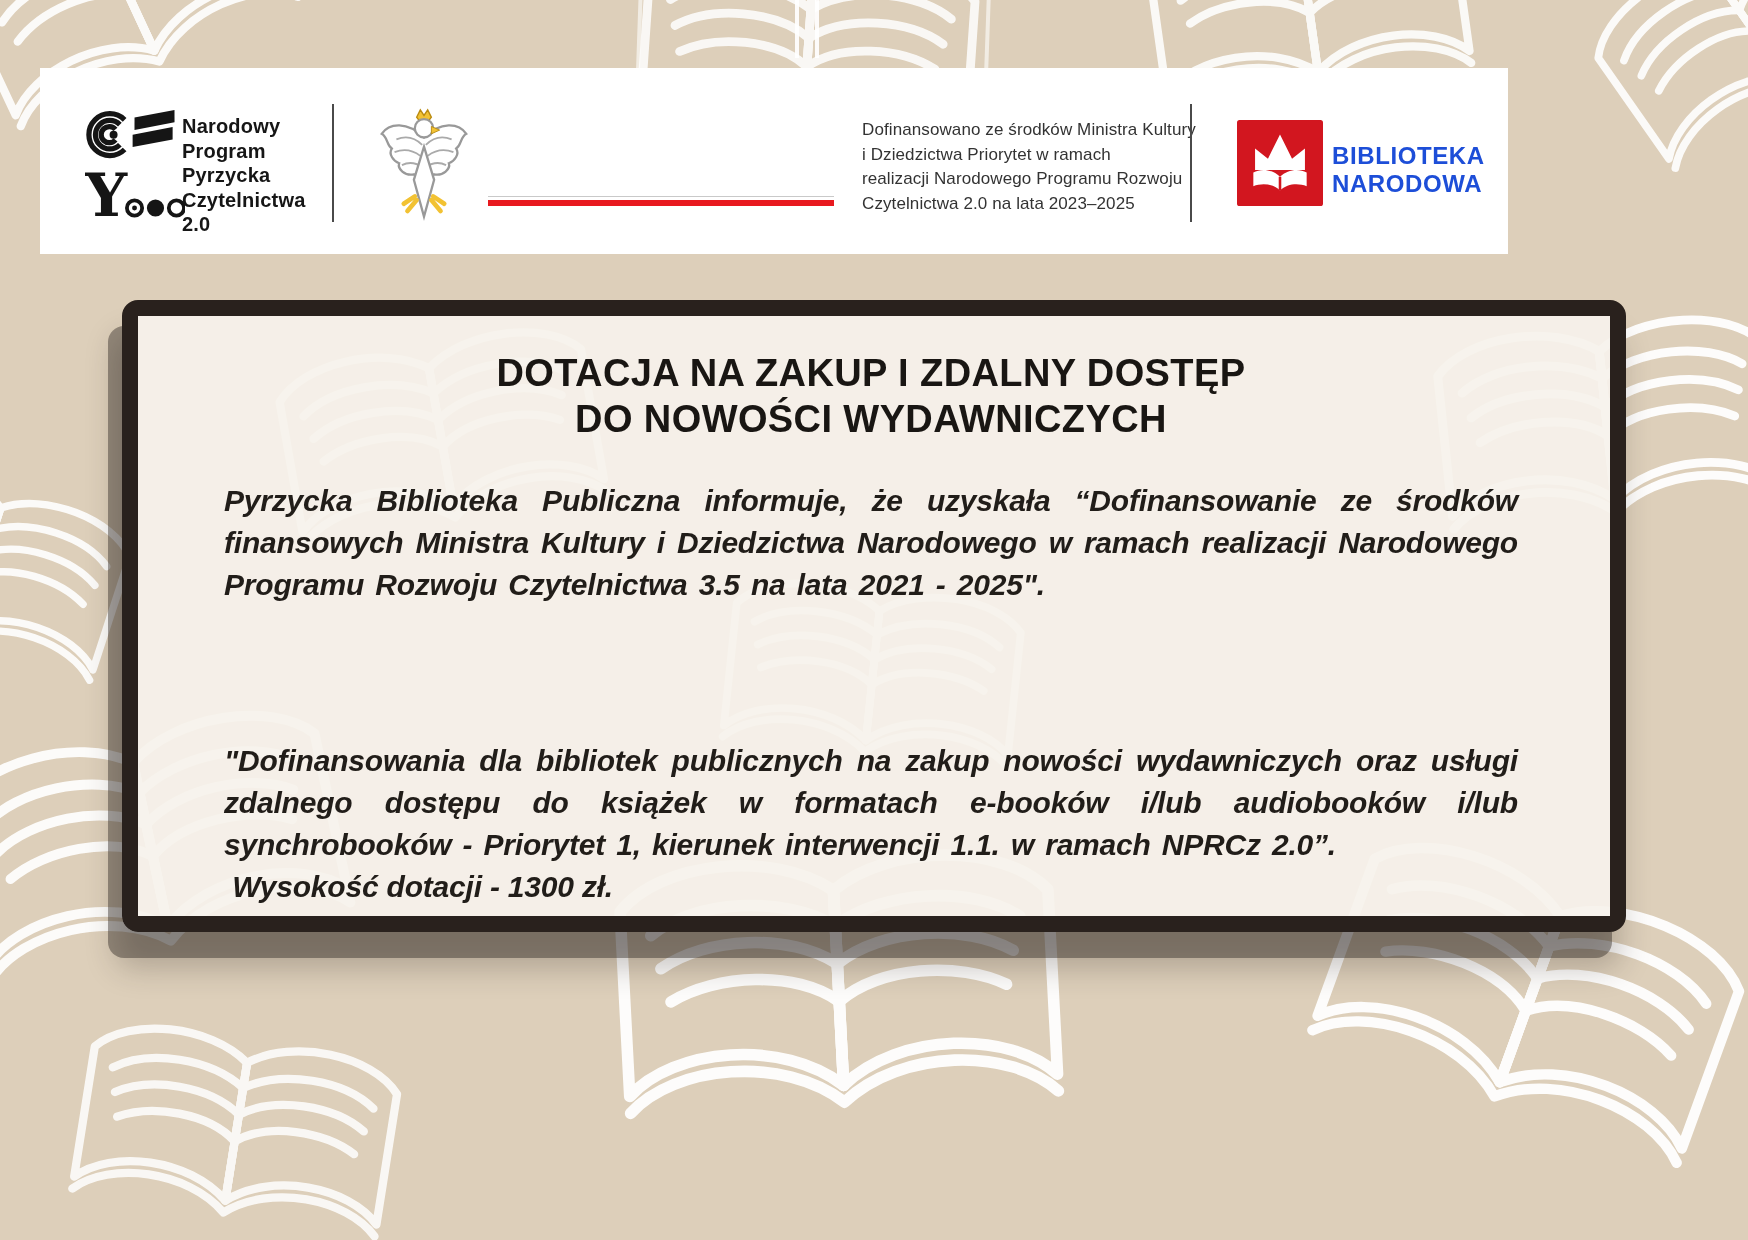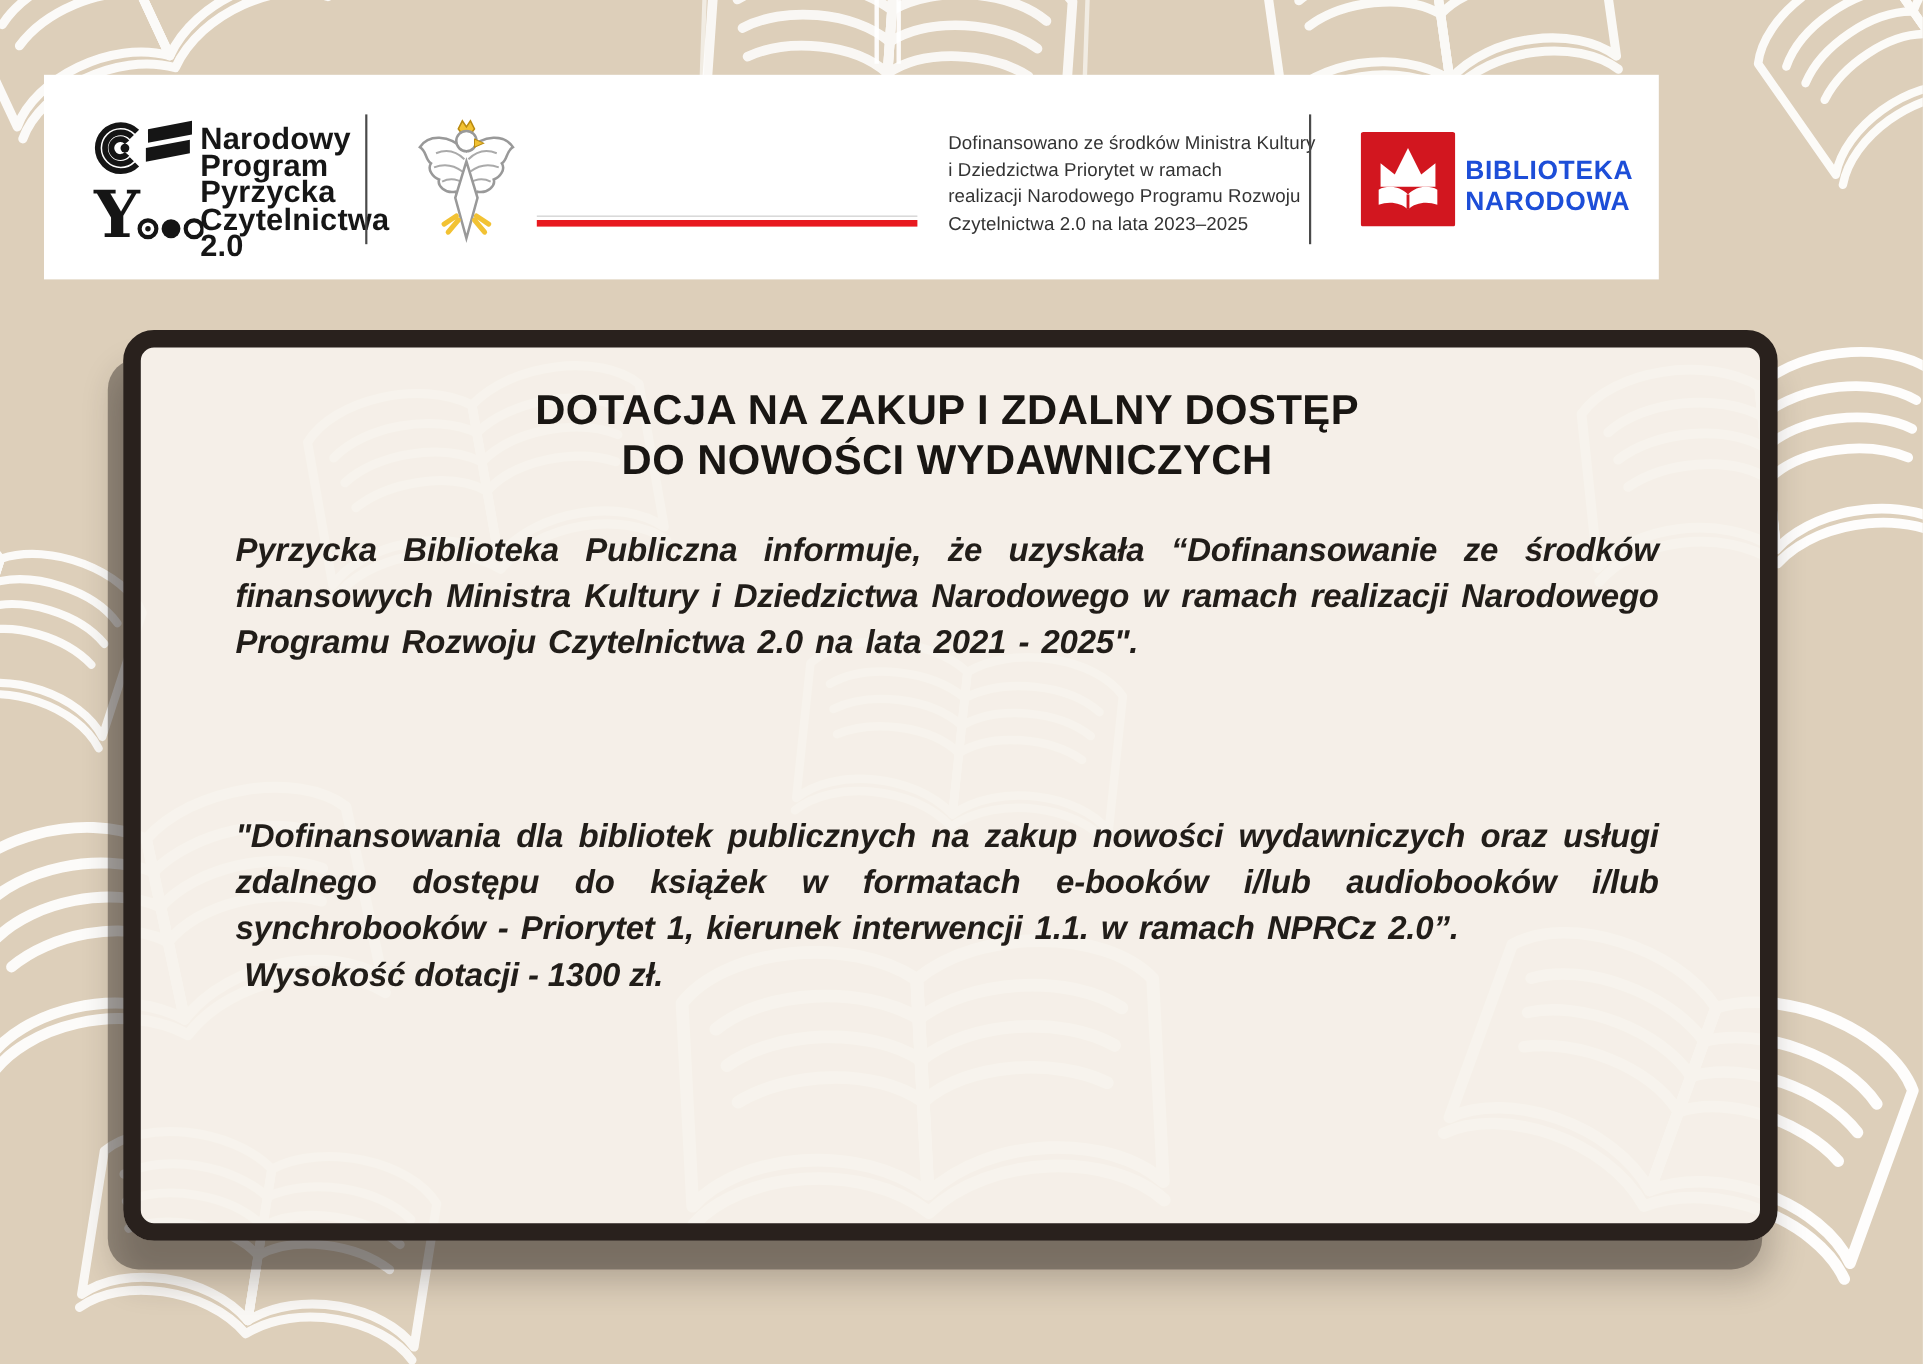--- a/index.html
+++ b/index.html
@@ -23,21 +23,21 @@
   .header{
     position:absolute;left:40px;top:68px;width:1468px;height:186px;
     background:#ffffff;
   }
   .header .vdiv{
     position:absolute;top:36px;width:2px;height:118px;background:#4a4a4a;
   }
   .cz-mark{position:absolute;left:45px;top:37px;}
   .nprc-text{
     position:absolute;left:142px;top:46px;
-    font-size:28px;font-weight:bold;line-height:24.5px;color:#161616;letter-spacing:.2px;
+    font-size:20px;font-weight:bold;line-height:24.5px;color:#161616;letter-spacing:.2px;
   }
   .eagle{position:absolute;left:338px;top:38px;}
   .mkidn-text{
     position:absolute;left:448px;top:54px;
     font-size:27.5px;line-height:34px;color:#2e2d2c;letter-spacing:.2px;
   }
   .mkidn-underline{
     position:absolute;left:448px;top:128px;width:346px;
     border-top:1px solid #c9c9c9;padding-top:3px;
   }
@@ -46,25 +46,25 @@
     position:absolute;left:822px;top:50px;
     font-size:17px;line-height:24.5px;color:#333333;letter-spacing:.1px;
   }
   .bn-square{position:absolute;left:1197px;top:52px;}
   .bn-text{
     position:absolute;left:1292px;top:74px;
     font-size:24px;font-weight:bold;line-height:28px;color:#1d4ed8;letter-spacing:.6px;
   }
   
   .card{
-    position:absolute;left:112px;top:300px;width:1504px;height:828px;
+    position:absolute;left:122px;top:300px;width:1504px;height:632px;
     box-sizing:border-box;
     background:rgba(246,242,235,.92);
     border:16px solid #29211d;
-    border-radius:28px;
+    border-radius:16px;
     box-shadow:-14px 26px 0 0 rgba(43,36,32,.42), -6px 36px 30px rgba(43,36,32,.25);
     padding:20px 92px 0 86px;
   }
   .card-title{
     text-align:center;font-size:38px;font-weight:bold;line-height:46px;
     color:#191613;letter-spacing:.4px;margin-top:14px;
   }
   .para{
     font-size:30px;font-weight:bold;font-style:italic;
     line-height:42px;text-align:justify;color:#211d19;word-spacing:3px;
@@ -171,16 +171,16 @@
     <div>BIBLIOTEKA</div>
     <div>NARODOWA</div>
   </div>
 </header>
 
 <main class="card">
   <h1 class="card-title" style="margin:14px 0 0 0;">
     <div>DOTACJA NA ZAKUP I ZDALNY DOSTĘP</div>
     <div>DO NOWOŚCI WYDAWNICZYCH</div>
   </h1>
-  <p class="para para1">Pyrzycka Biblioteka Publiczna informuje, że uzyskała “Dofinansowanie ze środków finansowych Ministra Kultury i Dziedzictwa Narodowego w ramach realizacji Narodowego Programu Rozwoju Czytelnictwa 2.0 na lata 2021 - 2025".</p>
+  <p class="para para1">Pyrzycka Biblioteka Publiczna informuje, że uzyskała “Dofinansowanie ze środków finansowych Ministra Kultury i Dziedzictwa Narodowego w ramach realizacji Narodowego Programu Rozwoju Czytelnictwa 3.5 na lata 2021 - 2025".</p>
   <p class="para para2" style="margin-bottom:0;">"Dofinansowania dla bibliotek publicznych na zakup nowości wydawniczych oraz usługi zdalnego dostępu do książek w formatach e-booków i/lub audiobooków i/lub synchrobooków - Priorytet 1, kierunek interwencji 1.1. w ramach NPRCz 2.0”.</p>
   <div class="grant-line"> Wysokość dotacji - 1300 zł.</div>
 </main>
 
 </body></html>

